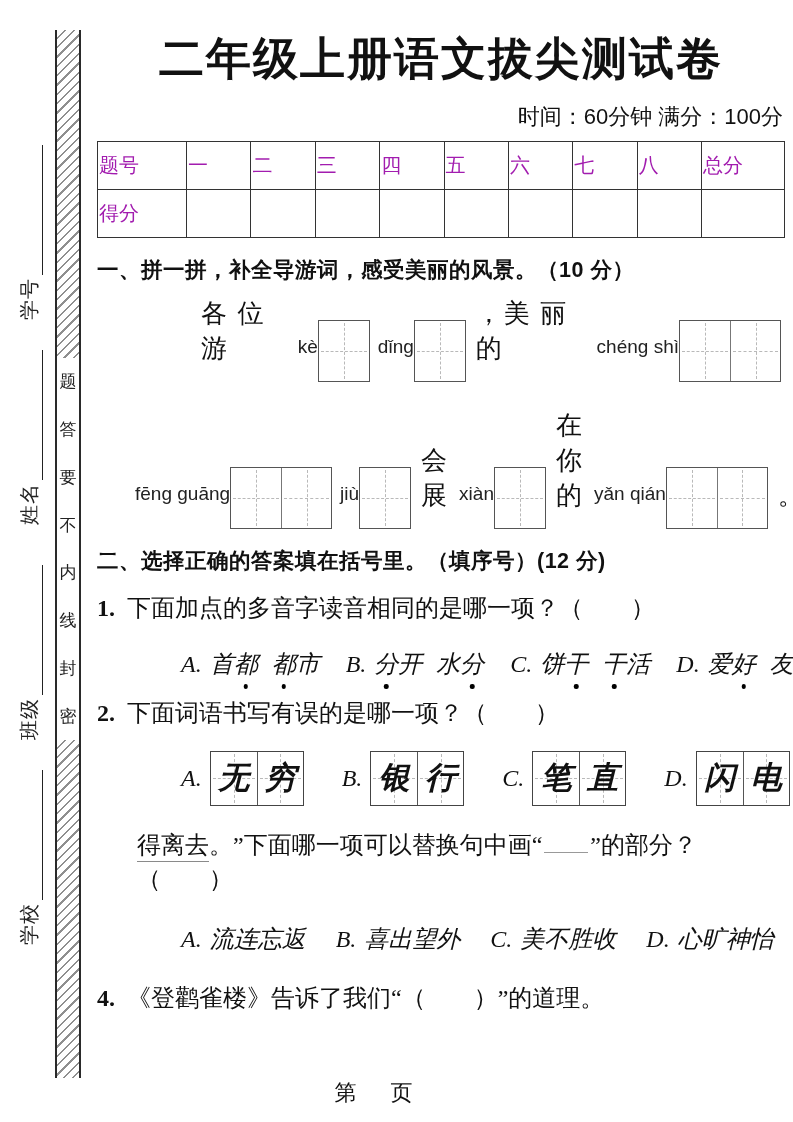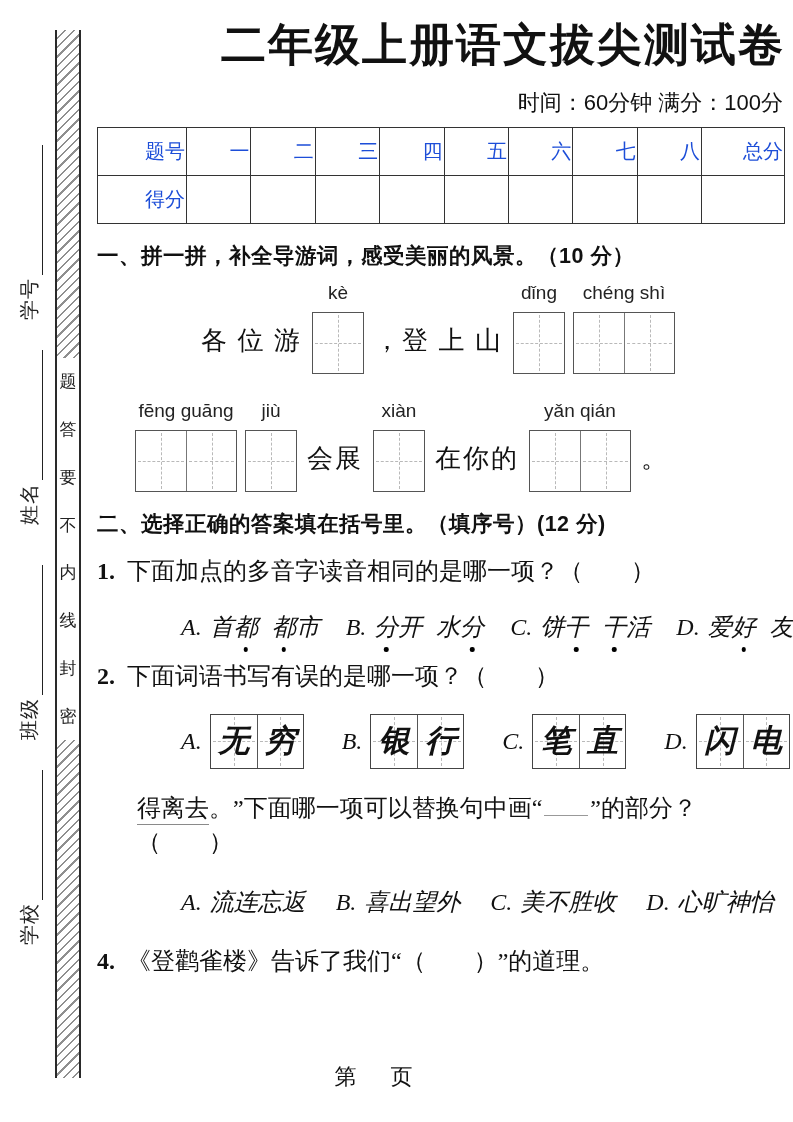--- a/index.html
+++ b/index.html
@@ -29,48 +29,48 @@
   }
   .side-field .fl{white-space:nowrap;margin-right:3px;letter-spacing:1px;}
   .side-field .fline{flex:1;border-bottom:1.6px solid #222;height:5px;}
   .sf-xuehao{top:320px;}
   .sf-xingming{top:525px;}
   .sf-banji{top:740px;}
   .sf-xuexiao{top:945px;}
   
   .content{position:absolute;left:97px;top:0;width:688px;}
   .title{
-    margin-top:18px;text-align:right;font-family:"Liberation Sans",sans-serif;
+    margin-top:32px;text-align:center;font-family:"Liberation Sans",sans-serif;
     font-weight:bold;font-size:45px;letter-spacing:2px;line-height:1.2;
   }
   .subtitle{
     margin-top:8px;text-align:center;font-family:"Liberation Sans",sans-serif;
     font-weight:bold;font-size:30px;letter-spacing:1px;
   }
   .meta{
     margin-top:16px;text-align:right;font-family:"Liberation Sans",sans-serif;
     font-weight:400;font-size:22px;padding-right:2px;
   }
   table.score{
     margin-top:9px;border-collapse:collapse;width:100%;table-layout:fixed;
   }
   table.score td{
-    border:1.8px solid #333;height:45px;text-align:right;vertical-align:middle;
-    font-size:20px;color:#1d4ed8;
+    border:1.8px solid #333;height:45px;text-align:left;vertical-align:middle;
+    font-size:20px;color:#a21caf;
   }
   td.col-label{width:86px;}
   td.col-total{width:80px;}
   .sec-heading{
     margin-top:17px;font-family:"Liberation Sans",sans-serif;font-weight:bold;
     font-size:21.5px;letter-spacing:0.5px;
   }
   
   .py-row{display:flex;align-items:flex-end;margin-top:12px;}
   .py-row .kai{font-size:26px;letter-spacing:2px;margin:0 6px 16px 6px;}
-  .pbox-group{display:flex;flex-direction:column;align-items:center;margin:0 4px;}
+  .pbox-group{display:flex;flex-direction:row;align-items:center;margin:0 4px;}
   .pinyin{
     font-family:"Liberation Sans",sans-serif;font-size:19px;color:#222;
     margin-bottom:8px;white-space:nowrap;
   }
   .box{display:flex;border:1.7px solid #555;background:#fff;}
   .cell{position:relative;width:50px;height:60px;box-sizing:border-box;}
   .cell + .cell{border-left:1.2px solid #777;}
   .cell::before{
     content:"";position:absolute;left:2px;right:2px;top:50%;border-top:1.2px dashed #b9b9b9;
   }
@@ -107,21 +107,21 @@
     content:"";position:absolute;top:2px;bottom:2px;left:50%;border-left:1.1px dashed #b9b9b9;
   }
   .wchar{position:relative;z-index:1;font-size:31px;font-weight:600;}
   .uline{border-bottom:1.6px solid #8a8a8a;padding-bottom:3px;}
   .blank{
     display:inline-block;width:44px;border-bottom:1.6px solid #999;height:1em;
     vertical-align:baseline;margin:0 2px;
   }
   .q3opts{gap:30px;}
   .footer{
-    position:absolute;bottom:30px;left:0;right:0;text-align:center;
+    position:absolute;bottom:14px;left:0;right:0;text-align:center;
     font-size:22px;letter-spacing:6px;padding-right:40px;color:#111;
   }
 </style>
 </head>
 <body>
 
 <div class="seal-strip">
   <div class="hatch seal-hatch-top"></div>
   <div class="seal-chars">
     <span>题</span>
@@ -190,27 +190,27 @@
   <div class="sec-heading">一、拼一拼，补全导游词，感受美丽的风景。（10 分）</div>
 
   <div class="py-row row1">
     <span class="kai">各 位 游</span>
     <span class="pbox-group">
       <span class="pinyin">kè</span>
       <span class="box">
           <span class="cell"></span>
         </span>
     </span>
-    <span class="kai">，登 上 山</span>
     <span class="pbox-group">
       <span class="pinyin">dǐng</span>
       <span class="box">
           <span class="cell"></span>
         </span>
     </span>
+    <span class="kai">，美 丽 的</span>
     <span class="pbox-group">
       <span class="pinyin">chéng  shì</span>
       <span class="box">
           <span class="cell"></span>
           <span class="cell"></span>
         </span>
     </span>
   </div>
 
   <div class="py-row row2">

